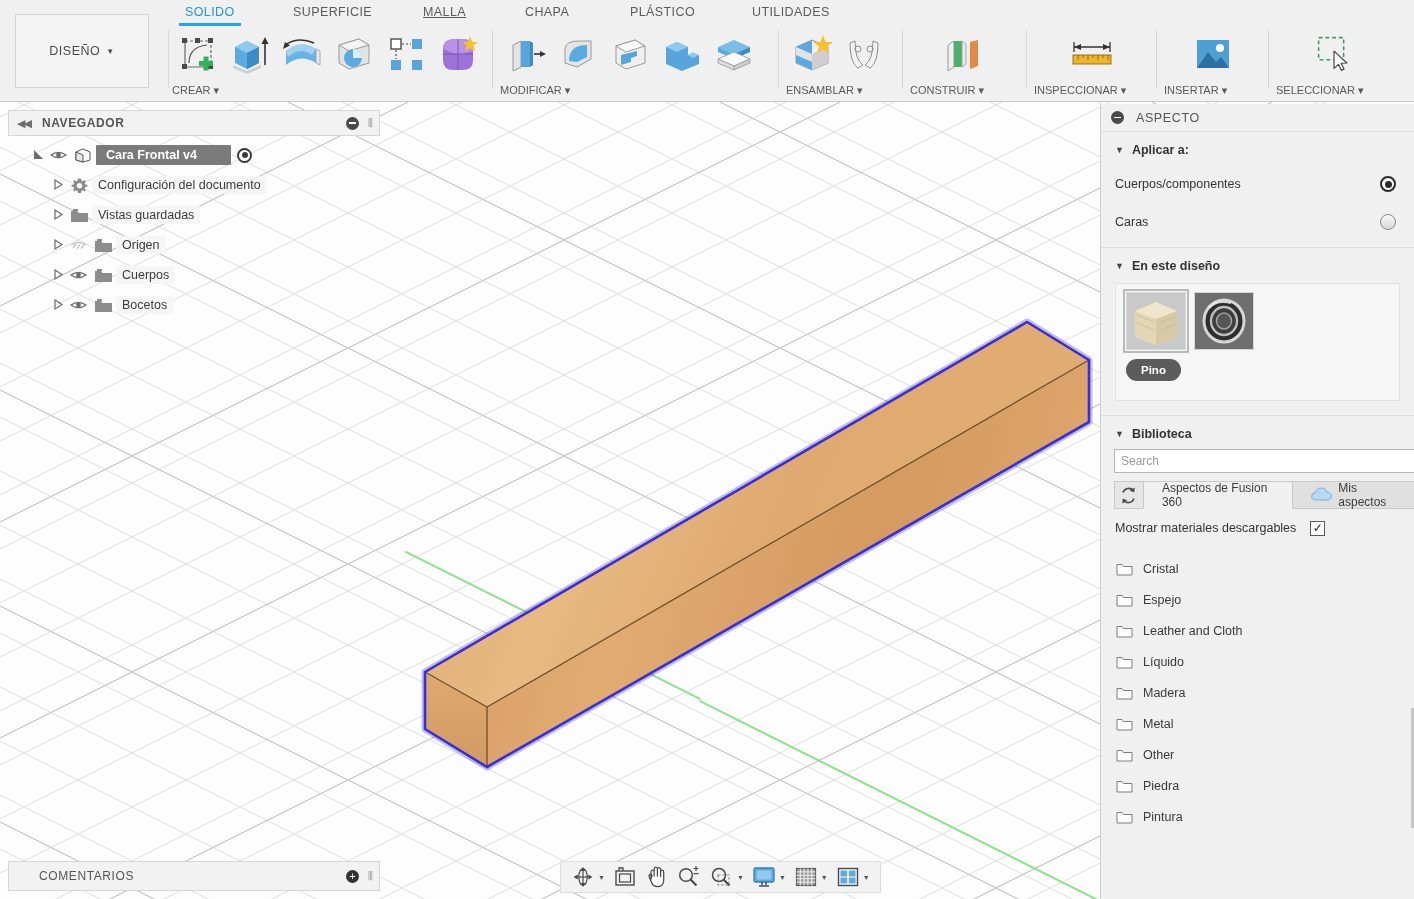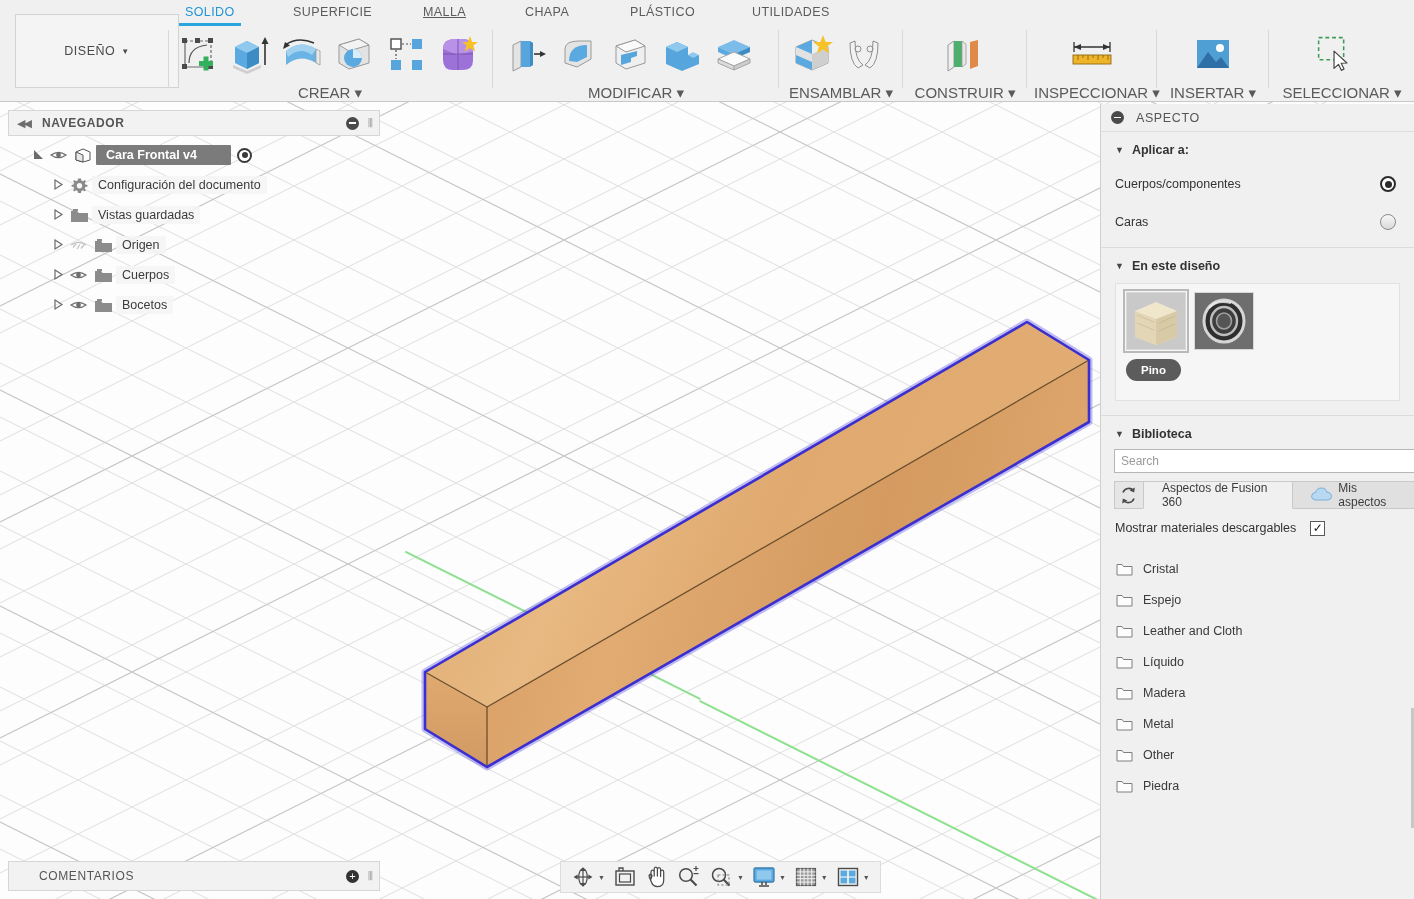--- a/index.html
+++ b/index.html
@@ -54,35 +54,35 @@
     color: #5b5b5b; cursor: default;
     white-space: nowrap;
   }
   .tab.active { color: #2196d6; font-weight: 400; }
   .tab.active::after {
     content: ""; position: absolute; left: -6px; right: -6px; bottom: -7px;
     height: 3px; background: #29a5de;
   }
 
   #design-btn {
-    position: absolute; left: 15px; top: 14px; width: 164px; height: 74px;
+    position: absolute; left: 15px; top: 14px; width: 134px; height: 74px;
     border: 1px solid #d3d3d3; background: #f4f4f4;
     display: flex; align-items: center; justify-content: center;
     font-size: 12.5px; color: #4a4a4a; letter-spacing: .5px;
     cursor: pointer;
   }
   #design-btn .caret { margin-left: 6px; font-size: 8px; }
 
   .tb-sep {
     position: absolute; top: 30px; width: 1px; height: 58px; background: #d8d8d8;
   }
   .tb-group { position: absolute; top: 28px; }
   .tb-group .grp-label {
     position: absolute; left: 0; width: 100%; top: 56px;
-    text-align: center; font-size: 15px; color: #5a5a5a; white-space: nowrap;
+    font-size: 11px; color: #5a5a5a; white-space: nowrap;
   }
   .tb-btn {
     position: absolute; top: 0; width: 52px; height: 52px;
     display: flex; align-items: center; justify-content: center;
     cursor: pointer;
   }
   .tb-btn svg { display: block; }
 
   
   #navigator {
@@ -933,18 +933,26 @@
         <span>Other</span>
       </div>
       <div class="folder-row">
         <span class="fic">
           <svg width="17" height="14" viewBox="0 0 17 14">
             <path d="M1,2.5 L6,2.5 L7.5,4.5 L16,4.5 L16,13 L1,13 Z" fill="#fdfdfd" stroke="#7e7e7e" stroke-width="1"></path>
           </svg>
         </span>
         <span>Piedra</span>
       </div>
+      <div class="folder-row">
+        <span class="fic">
+          <svg width="17" height="14" viewBox="0 0 17 14">
+            <path d="M1,2.5 L6,2.5 L7.5,4.5 L16,4.5 L16,13 L1,13 Z" fill="#fdfdfd" stroke="#7e7e7e" stroke-width="1"></path>
+          </svg>
+        </span>
+        <span>Pintura</span>
+      </div>
     </div>
 
     <div id="asp-scrollbar"></div>
   </div>
 
 </div>
 
 </body></html>

